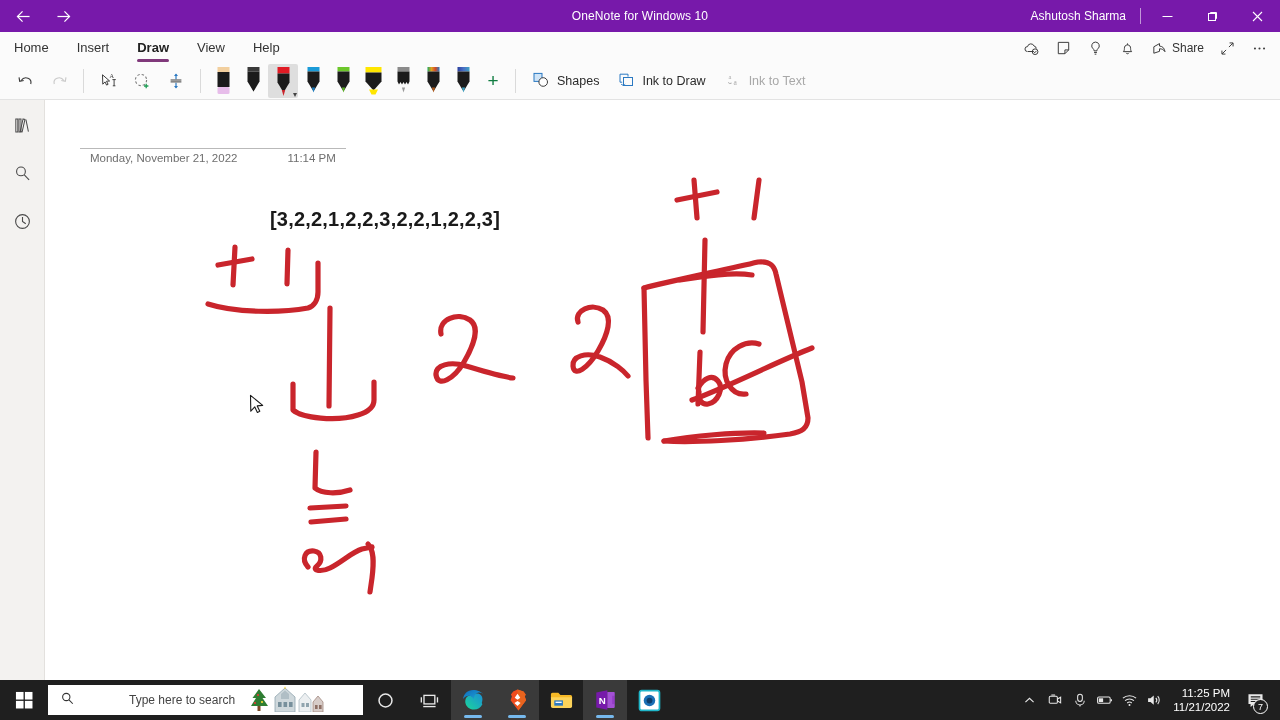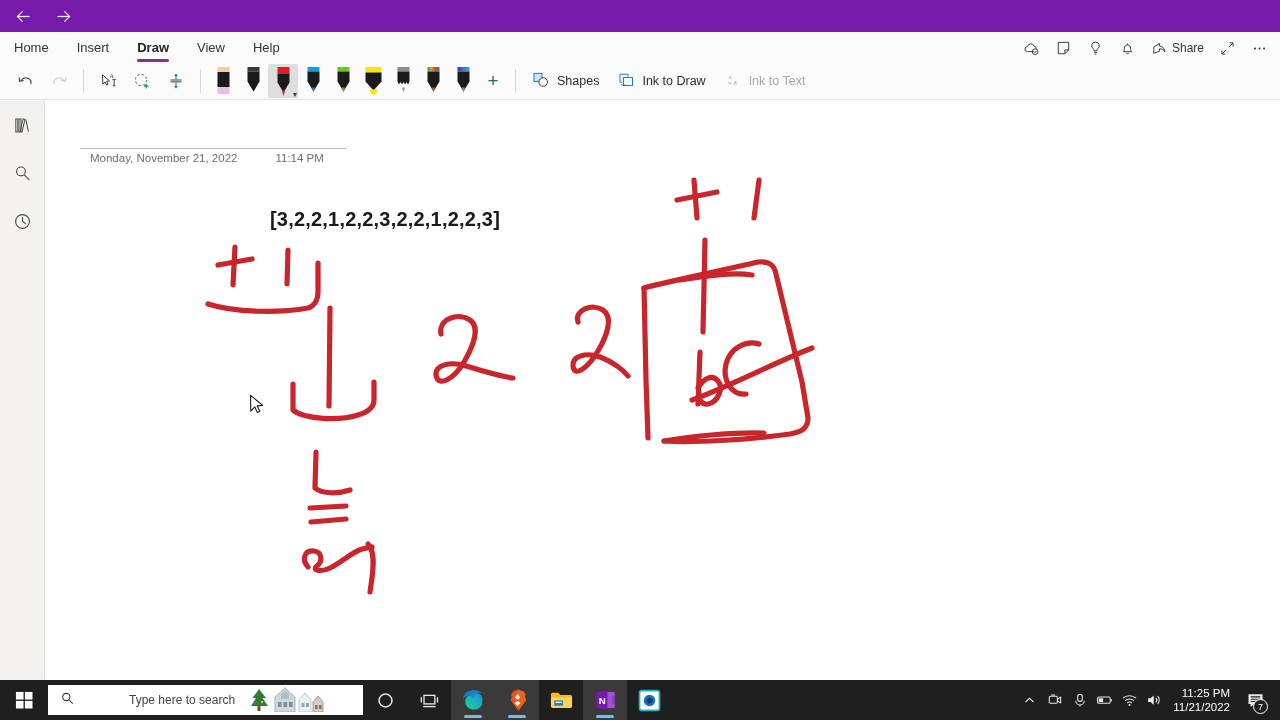--- a/index.html
+++ b/index.html
@@ -108,21 +108,21 @@
 
   
   .canvas {
     position:absolute; top:100px; left:46px; width:1234px; height:580px;
     background:#ffffff; overflow:hidden;
   }
   .page-title-line {
     position:absolute; left:34px; top:48px; width:266px; height:1px; background:#b9b9b9;
   }
   .date-row {
-    position:absolute; left:44px; top:52px; display:flex; gap:38px;
+    position:absolute; left:44px; top:52px; display:flex; gap:50px;
     font-size:11.5px; color:#6e6e6e;
   }
   .note-array {
     position:absolute; left:224px; top:108px;
     font-size:20px; font-weight:bold; color:#1a1a1a; letter-spacing:.2px;
     white-space:nowrap;
   }
   .ink { position:absolute; left:0; top:0; width:1234px; height:580px; pointer-events:none; }
 
   
@@ -189,20 +189,41 @@
       <div class="nav-btn">
         <svg width="17" height="17" viewBox="0 0 18 18">
             <path d="M8 3.5L2.6 9l5.4 5.5" fill="none" stroke="#fff" stroke-width="1.3"></path>
             <path d="M2.8 9h12.6" stroke="#fff" stroke-width="1.3" fill="none"></path>
           </svg>
       </div>
       <div class="nav-btn">
         <svg width="17" height="17" viewBox="0 0 18 18">
             <path d="M10 3.5L15.4 9 10 14.5" fill="none" stroke="#fff" stroke-width="1.3"></path>
             <path d="M15.2 9H2.6" stroke="#fff" stroke-width="1.3" fill="none"></path>
+          </svg>
+      </div>
+    </div>
+    <div class="title-text">OneNote for Windows 10</div>
+    <div class="tb-right">
+      <div class="acct-name">Ashutosh Sharma</div>
+      <div class="tb-sep"></div>
+      <div class="win-btn">
+        <svg width="11" height="11" viewBox="0 0 11 11">
+            <path d="M0.5 5.5h10" stroke="#fff" stroke-width="1"></path>
+          </svg>
+      </div>
+      <div class="win-btn">
+        <svg width="11" height="11" viewBox="0 0 11 11">
+            <rect x="1.5" y="2.5" width="7" height="7" fill="none" stroke="#fff" stroke-width="1"></rect>
+            <path d="M3.4 2.3V1.5h6.1v6.1h-.9" fill="none" stroke="#fff" stroke-width="1"></path>
+          </svg>
+      </div>
+      <div class="win-btn close">
+        <svg width="11" height="11" viewBox="0 0 11 11">
+            <path d="M1 1l9 9M10 1l-9 9" stroke="#fff" stroke-width="1.1"></path>
           </svg>
       </div>
     </div>
   </div>
 
   <div class="ribbon">
 
     <div class="tabs">
       <div class="tab">
           <span>Home</span>

